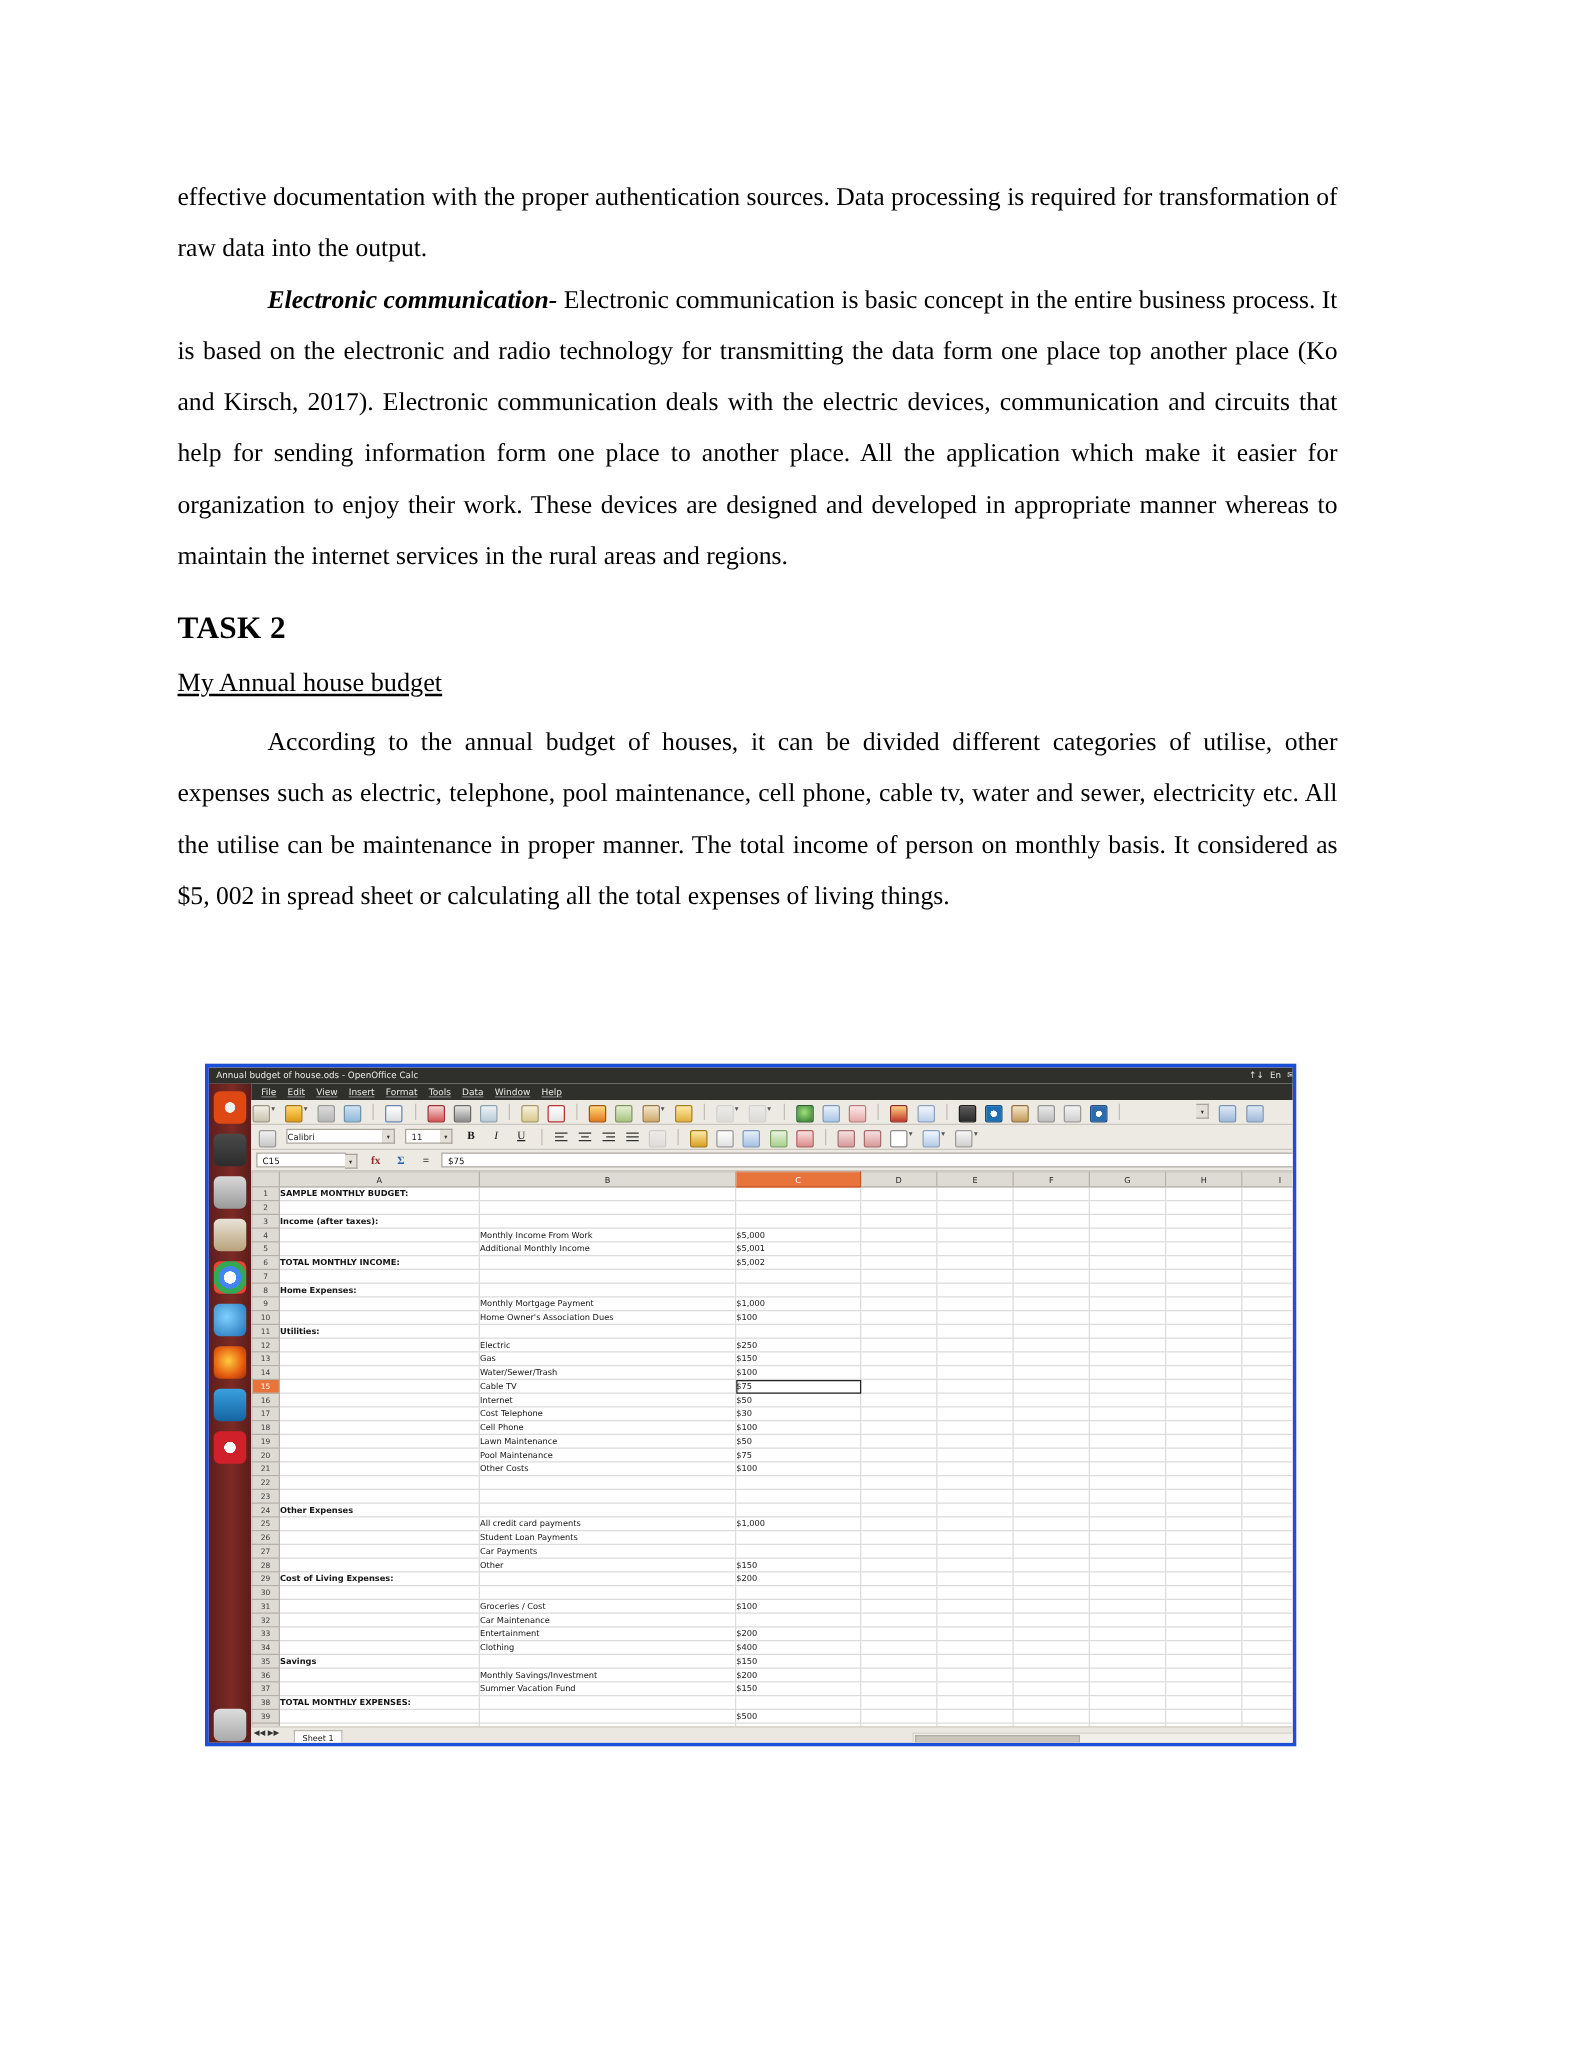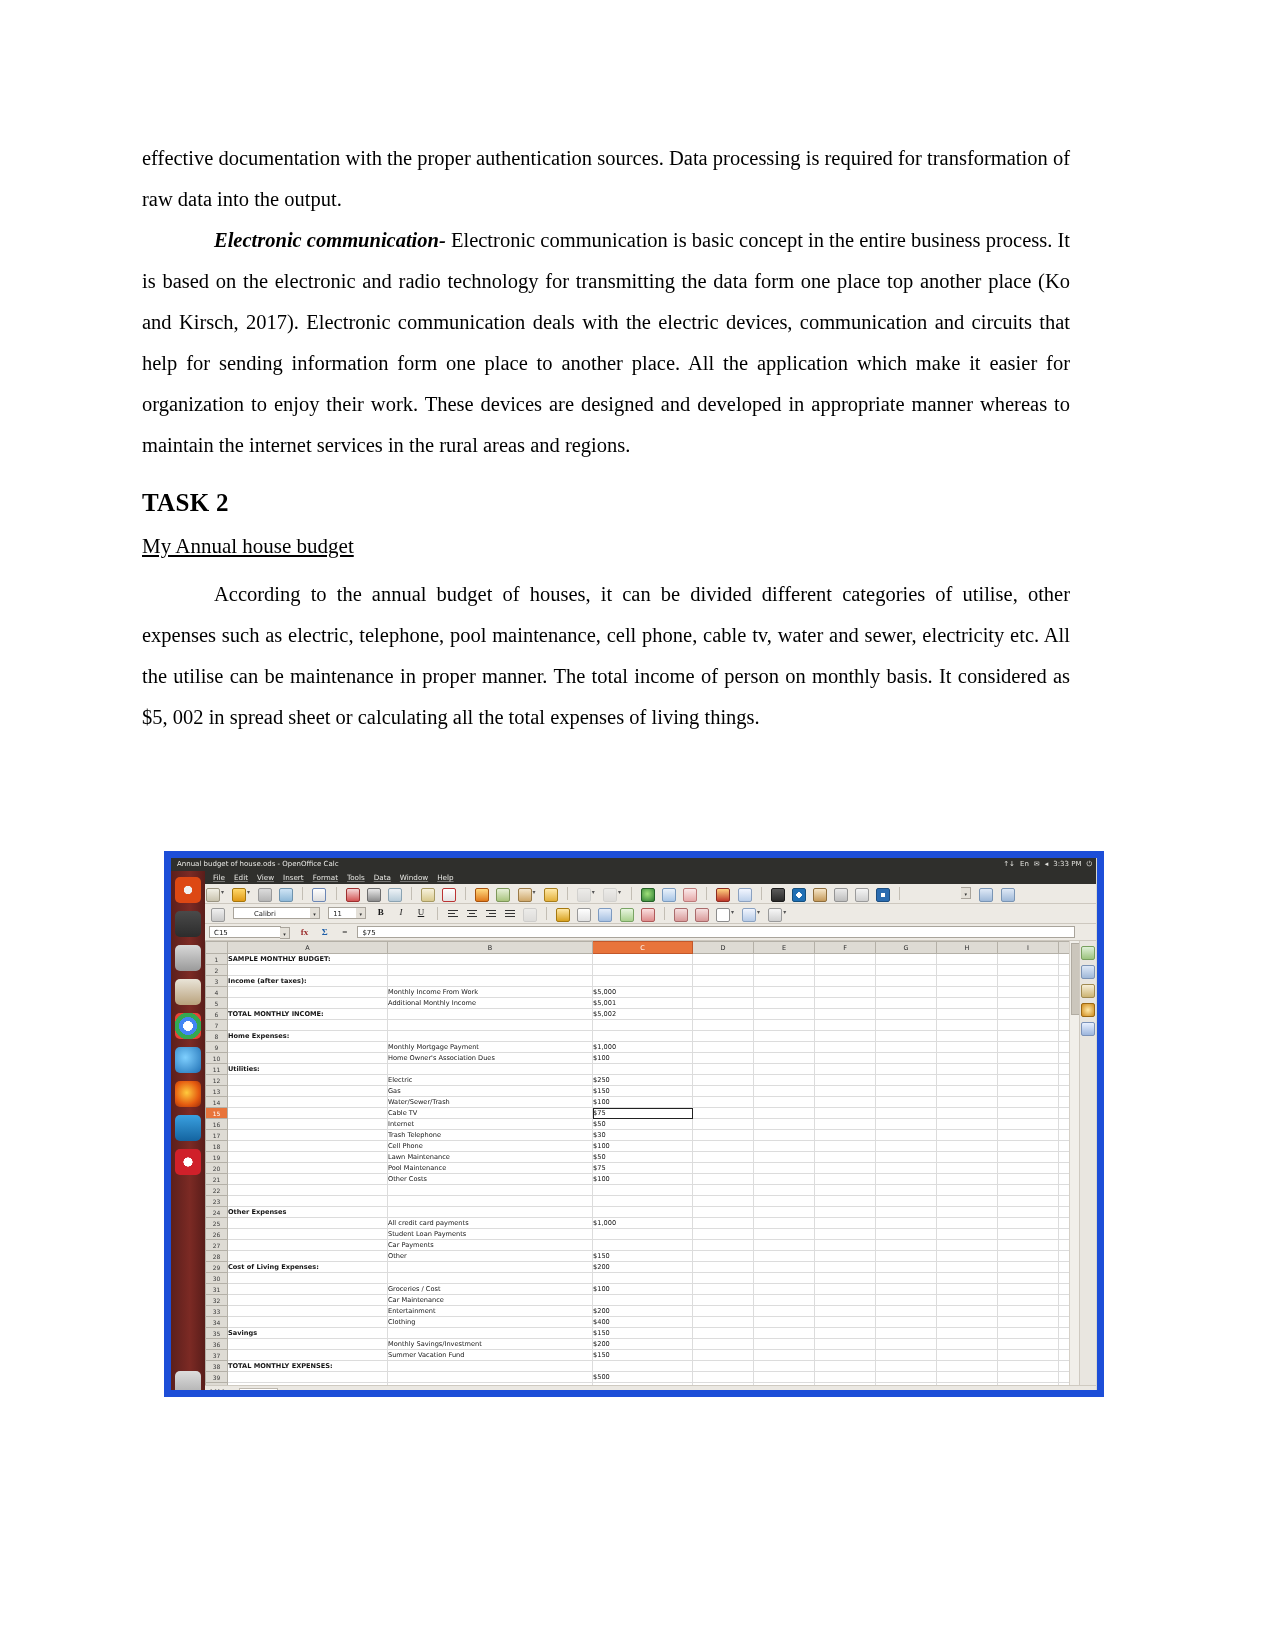--- a/index.html
+++ b/index.html
@@ -8,22 +8,22 @@
   
   .page{position:absolute;left:0;top:0;width:1275px;height:1651px;background:#fff;}
   .doc{position:absolute;left:142px;top:138px;width:928px;}
   .para{font-family:"Liberation Serif",serif;font-size:20.5px;line-height:41px;text-align:justify;text-justify:inter-word;margin:0 0 0 0;color:#000000;}
   .para.indent{text-indent:72px;}
   .bi{font-weight:bold;font-style:italic;}
   h2.task{font-family:"Liberation Serif",serif;font-size:25px;font-weight:bold;margin:20px 0 8px 0;line-height:34px;letter-spacing:.3px;}
   .subhead{font-family:"Liberation Serif",serif;font-size:21px;text-decoration:underline;margin:6px 0 10px 0;line-height:36px;}
 
   
-  .shot{position:absolute;left:164px;top:851px;width:940px;height:546px;background:#d8d8d0;
-        border:7px solid #1d4ed8;box-sizing:border-box;overflow:hidden;font-family:"DejaVu Sans",sans-serif;}
+  .shot{position:absolute;left:164px;top:851px;width:873px;height:546px;background:#d8d8d0;
+        border:3px solid #1d4ed8;box-sizing:border-box;overflow:hidden;font-family:"DejaVu Sans",sans-serif;}
 
   .titlebar{position:absolute;left:0;top:0;width:925px;height:13px;background:#2f2f2c;color:#e9e9e6;
             font-size:7px;line-height:13px;padding-left:6px;box-sizing:border-box;white-space:nowrap;}
   .tray{position:absolute;right:4px;top:0;height:13px;line-height:13px;font-size:7px;color:#e2e2de;display:flex;gap:5px;align-items:center;}
   .tray i{font-style:normal;}
 
   
   .launcher{position:absolute;left:0;top:13px;width:34px;height:533px;background:linear-gradient(90deg,#5b1f1c,#7c2a24 55%,#591d1a);}
   .lnk{position:absolute;left:4px;width:26px;height:26px;border-radius:5px;}
   .lnk .g{width:100%;height:100%;border-radius:5px;display:block;}
@@ -39,21 +39,21 @@
   .tbar2{top:33px;height:20px;}
   .fbar{position:absolute;left:0;top:53px;width:891px;height:17px;background:#edeae4;border-bottom:1px solid #cdc8bf;box-sizing:border-box;}
 
   .ti{display:inline-block;width:12px;height:12px;border-radius:2px;margin:4px 1px;vertical-align:top;}
   .sep{display:inline-block;width:1px;height:13px;background:#c3beb4;margin:3px 3px;vertical-align:top;}
   .arrow{display:inline-block;width:5px;margin:4px 0 0 0;font-size:6px;color:#555;vertical-align:top;}
 
   .findbox{display:inline-block;width:52px;height:11px;background:#fff;border:1px solid #a9a49b;margin:20px 2px;
            font-size:6.5px;line-height:11px;color:#555;padding-left:3px;box-sizing:border-box;vertical-align:top;text-align:right;}
   .fontbox{display:inline-block;width:78px;height:12px;background:#fff;border:1px solid #a9a49b;margin:3px 2px;
-           font-size:6.8px;line-height:12px;color:#222;padding-left:20px;box-sizing:border-box;vertical-align:top;}
+           font-size:6.8px;line-height:12px;color:#222;padding-left:0;box-sizing:border-box;vertical-align:top;}
   .sizebox{display:inline-block;width:30px;height:12px;background:#fff;border:1px solid #a9a49b;margin:3px 1px;
            font-size:6.8px;line-height:12px;color:#222;padding-left:4px;box-sizing:border-box;vertical-align:top;}
   .ddb{display:inline-block;width:10px;height:12px;background:#e4e0d8;border:1px solid #a9a49b;border-left:none;
        margin:3px 2px 3px -3px;font-size:5px;line-height:12px;text-align:center;color:#333;box-sizing:border-box;vertical-align:top;}
   .fb{display:inline-block;width:13px;height:13px;margin:2px 1px;font-size:9px;line-height:13px;text-align:center;
       color:#1a1a1a;font-family:"Liberation Serif",serif;vertical-align:top;}
   .alg{display:inline-block;width:12px;height:12px;margin:4px 1px;vertical-align:top;position:relative;}
   .alg b{position:absolute;left:1px;height:1px;background:#333;display:block;}
 
   .namebox{display:inline-block;width:72px;height:12px;background:#fff;border:1px solid #a9a49b;margin:2px 2px 2px 4px;
@@ -485,21 +485,21 @@
                   <td class="c"></td>
                   <td class="c"></td>
                   <td class="c"></td>
                   <td class="c"></td>
                   <td class="c"></td>
                   <td class="c"></td>
                 </tr>
                 <tr>
                   <th class="rh">17</th>
                   <td class="c"></td>
-                  <td class="c">Trash Telephone</td>
+                  <td class="c">Cost Telephone</td>
                   <td class="c">$30</td>
                   <td class="c"></td>
                   <td class="c"></td>
                   <td class="c"></td>
                   <td class="c"></td>
                   <td class="c"></td>
                   <td class="c"></td>
                   <td class="c"></td>
                 </tr>
                 <tr>

